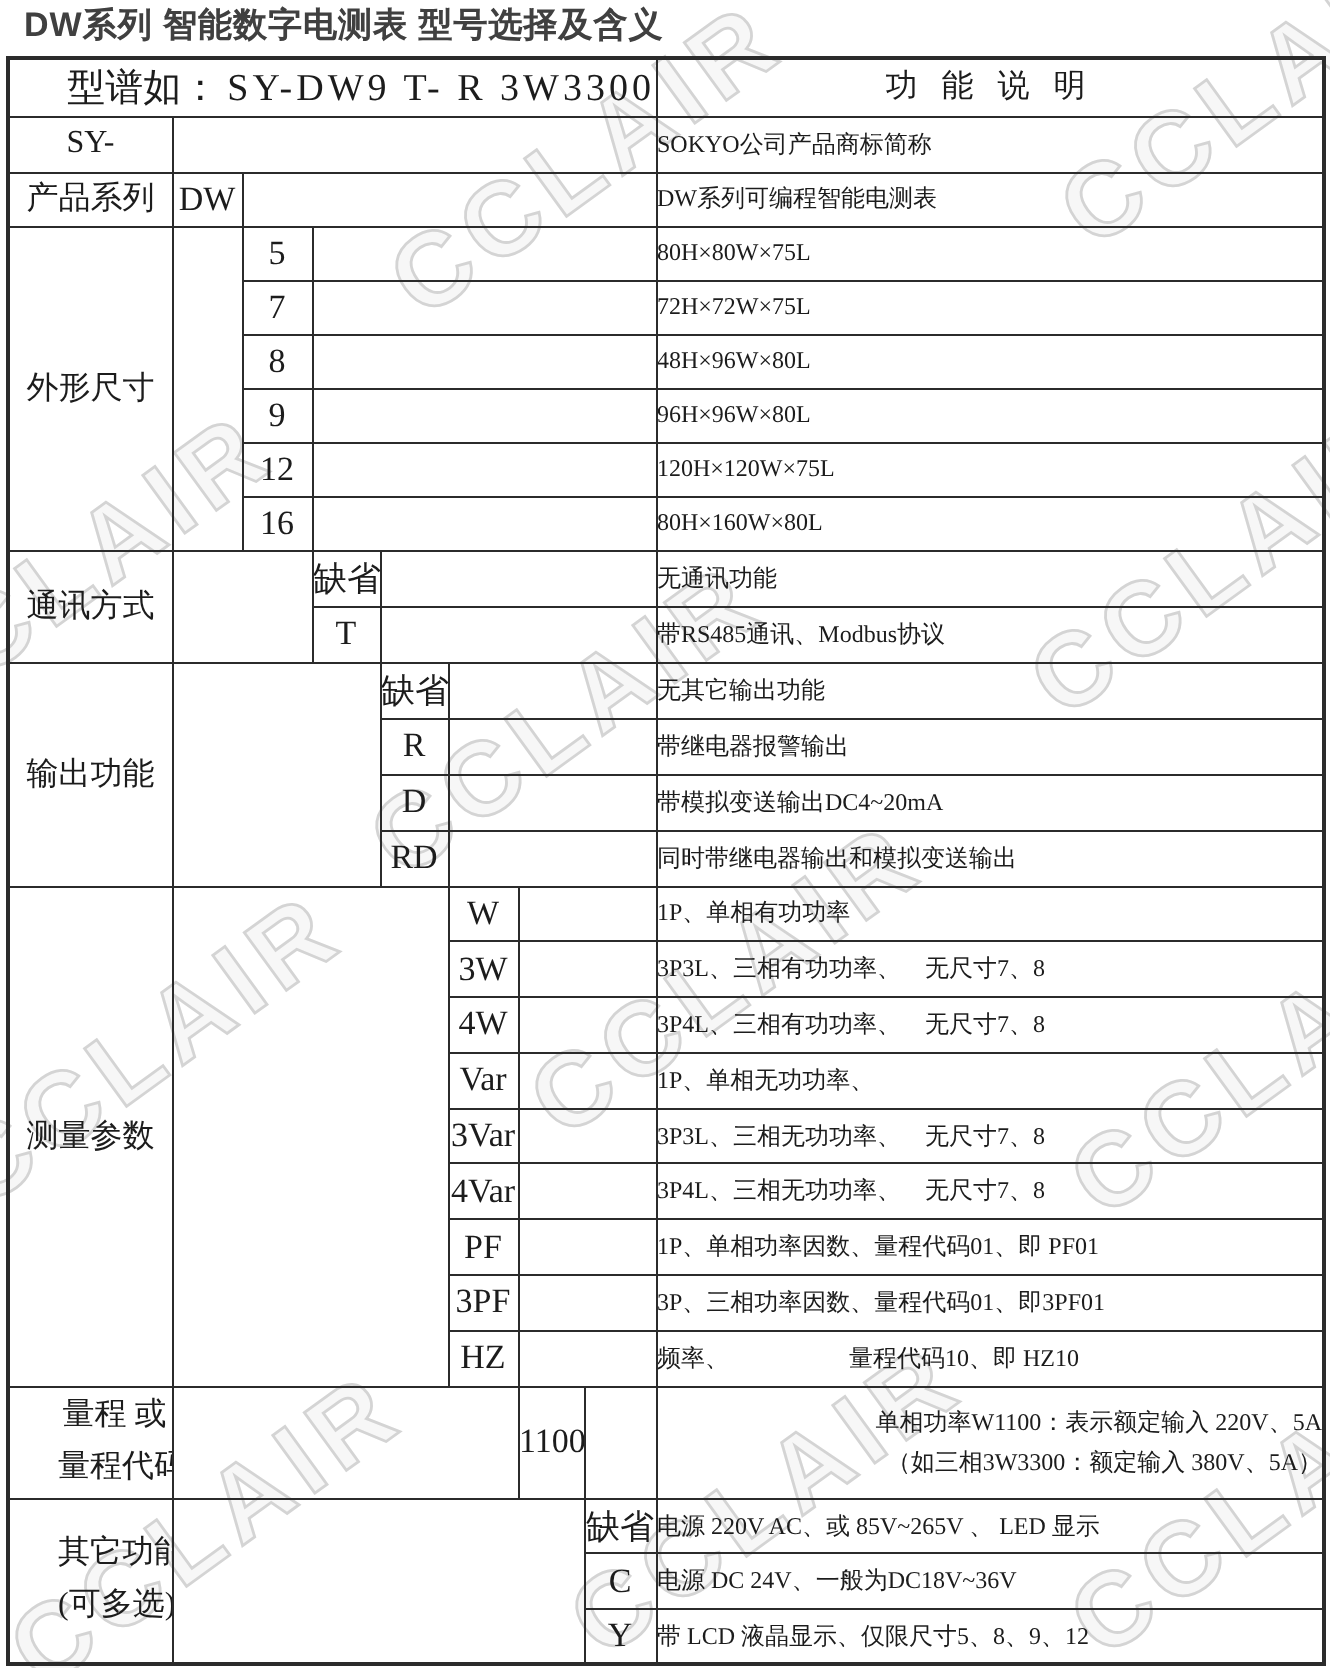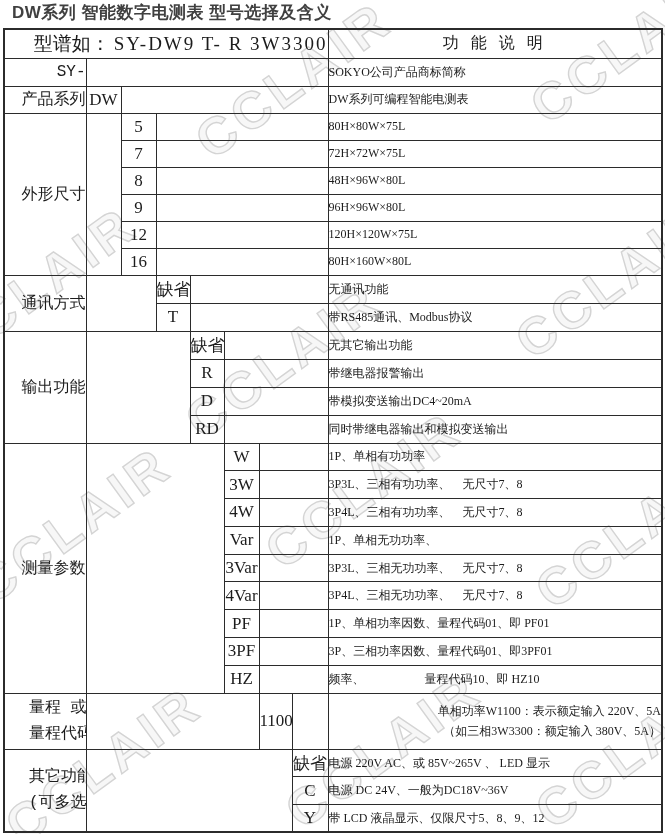--- a/index.html
+++ b/index.html
@@ -13,21 +13,21 @@
   
   .title{position:absolute;left:12px;top:1px;z-index:2;
          font-family:"Liberation Sans","DejaVu Sans",sans-serif;
          font-weight:700;font-size:17px;color:#404040;letter-spacing:0.5px;}
   
   table.spec{position:absolute;left:3px;top:28px;z-index:1;width:658px;height:803px;
              border-collapse:collapse;table-layout:fixed;background:transparent;
              border:2px solid #2b2b2b;}
   table.spec td{border:1.5px solid #2b2b2b;padding:0;vertical-align:middle;
                 background:transparent;overflow:hidden;}
-  .lbl{text-align:right;padding-left:10px;font-size:16px;white-space:nowrap;font-family:Liberation Mono, monospace;}
+  .lbl{text-align:center;padding-left:10px;font-size:16px;white-space:nowrap;}
   .lbl2 div{line-height:1.65;padding-left:24px;}
   .code{text-align:center;font-size:17px;white-space:nowrap;}
   .desc{text-align:left;padding-left:13px;font-size:12px;white-space:nowrap;}
   .desc2 div{line-height:1.7;text-align:right;}
   .hdr{text-align:right;padding-left:22px;font-size:19px;white-space:nowrap;}
   .hdr .mdl{letter-spacing:2px;padding-left:4px;}
   .fn{text-align:center;font-size:16px;letter-spacing:4px;white-space:nowrap;}
   .sp{background:transparent;}
   tr.r29{height:29px}tr.r28{height:28px}tr.r27{height:27px}
   tr.r278{height:27.8px}tr.r56{height:56px}tr.r276{height:27.7px}

